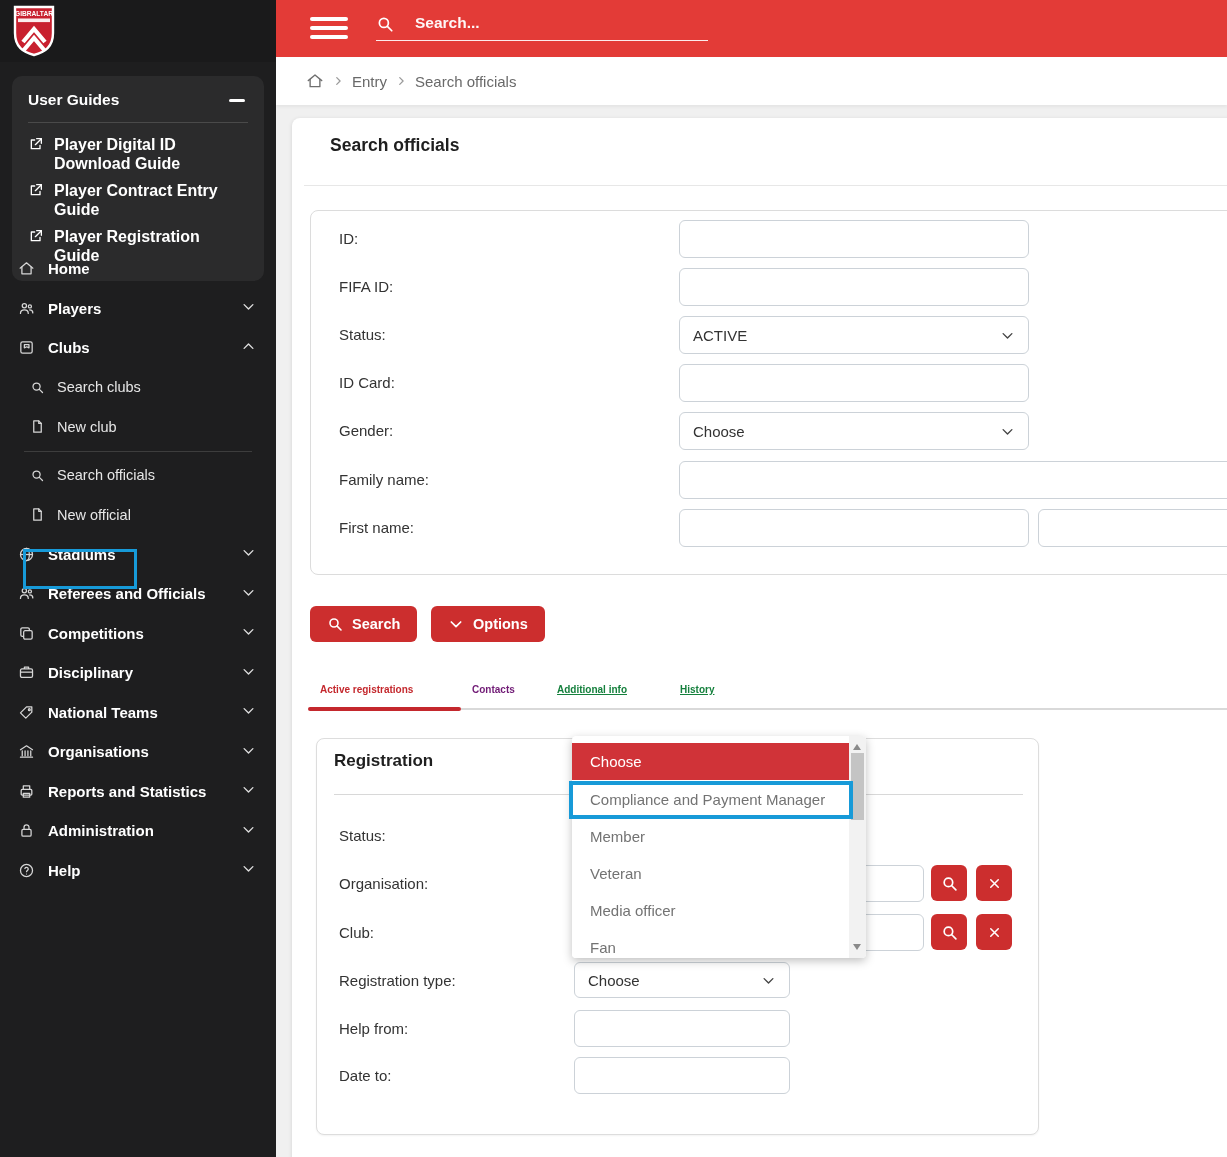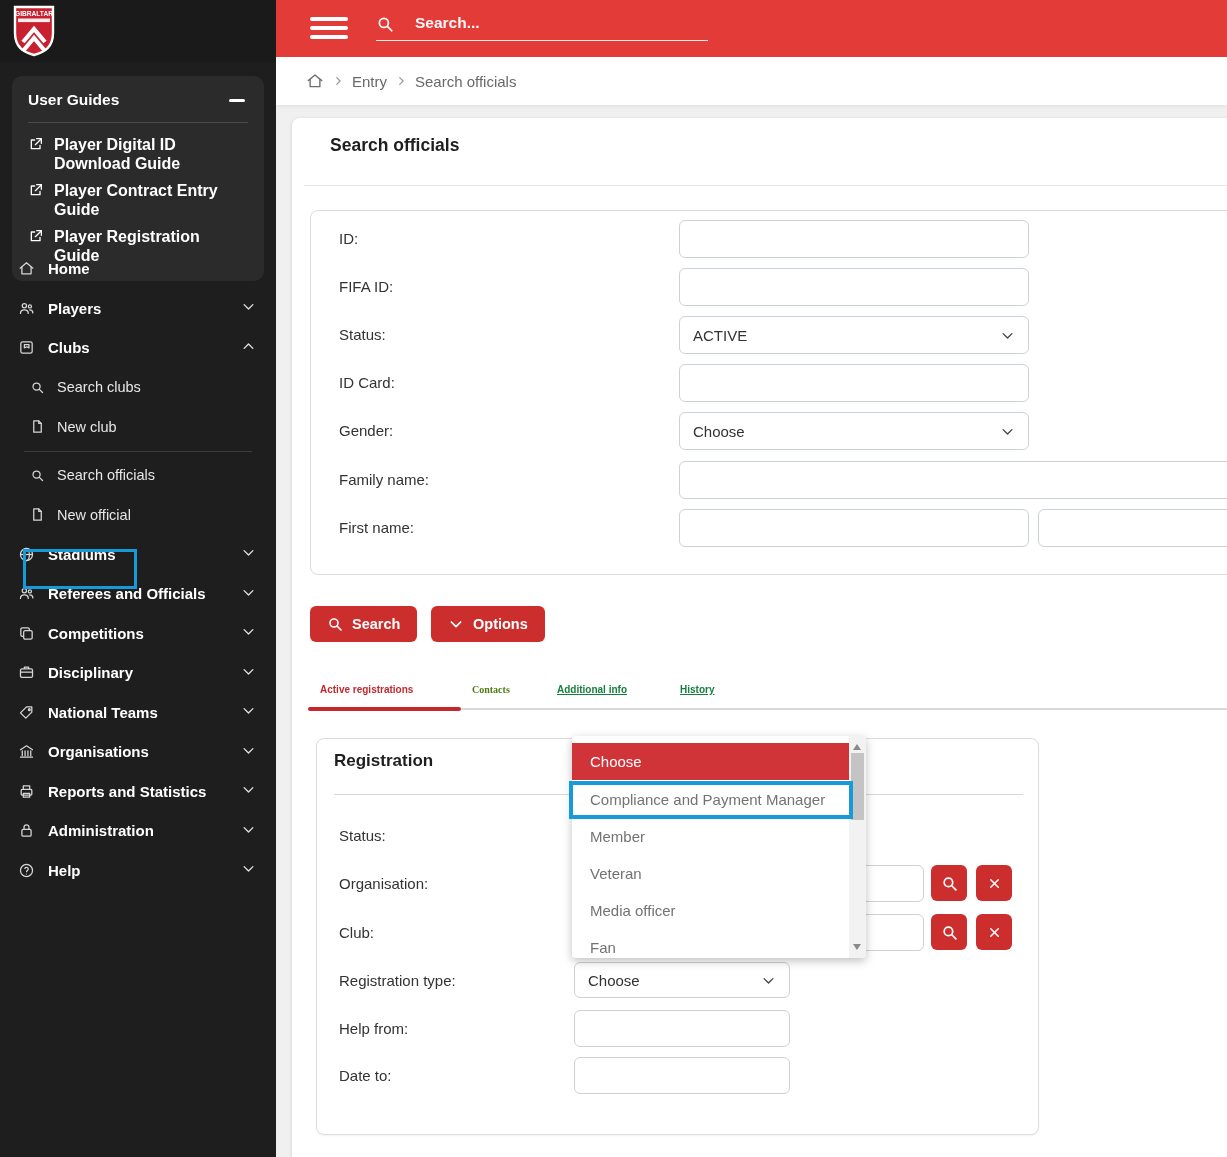--- a/index.html
+++ b/index.html
@@ -45,21 +45,21 @@
   .title-rule{position:absolute;left:12px;right:0;top:67px;height:1px;background:#e7e7e7;}
   .fs{position:absolute;left:18px;top:92px;width:960px;height:365px;border:1px solid #dcdcdc;border-radius:8px;box-sizing:border-box;}
   .flabel{position:absolute;left:28px;font-size:15px;color:#333;line-height:38px;}
   .ctrl{position:absolute;box-sizing:border-box;height:38px;background:#fff;border:1px solid #ccd2d8;border-radius:6px;}
   input.ctrl{padding:0 10px;font-size:15px;color:#333;font-family:inherit;outline:none;}
   .sel{display:flex;align-items:center;justify-content:space-between;padding:0 13px;font-size:15px;color:#333;cursor:pointer;}
   .btn{position:absolute;display:inline-flex;align-items:center;gap:9px;background:#cc2e2e;color:#fff;border:none;border-radius:6px;font-weight:700;font-size:14.5px;height:36px;padding:0 17px;cursor:pointer;font-family:inherit;}
   
   .tab{position:absolute;top:558px;font-size:10px;font-weight:700;cursor:pointer;margin-top:8px;}
   .tab.active{color:#c4282d;}
-  .tab.enabled{color:#4d7c0f;font-family:Liberation Serif, serif;}
+  .tab.enabled{color:#701a75;}
   .tab.disabled{color:#15803d;cursor:default;text-decoration:underline;}
   .tab-red-bar{position:absolute;left:16px;top:589px;width:153px;height:3.5px;background:#c4282d;border-radius:2px;}
   .tab-gray-bar{position:absolute;left:169px;top:589.5px;width:821px;height:2.5px;background:#d9d9d9;}
   
   .reg-card{position:absolute;left:24px;top:620px;width:723px;height:397px;border:1px solid #ddd;border-radius:8px;background:#fff;box-sizing:border-box;box-shadow:0 1px 2px rgba(0,0,0,.05);}
   .reg-title{position:absolute;left:17px;top:12px;font-size:17px;font-weight:700;color:#1f1f1f;}
   .reg-rule{position:absolute;left:17px;top:55px;width:689px;height:1px;background:#d8d8d8;}
   .rlabel{position:absolute;left:22px;font-size:15px;color:#333;line-height:37px;}
   .icon-btn{position:absolute;width:36px;height:36px;background:#cc2e2e;border:none;border-radius:6px;display:flex;align-items:center;justify-content:center;color:#fff;cursor:pointer;}
   

